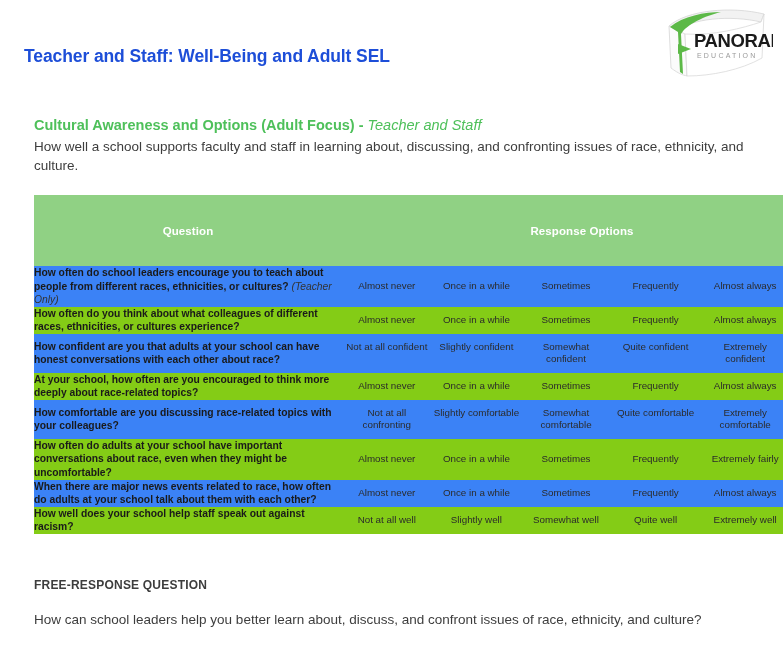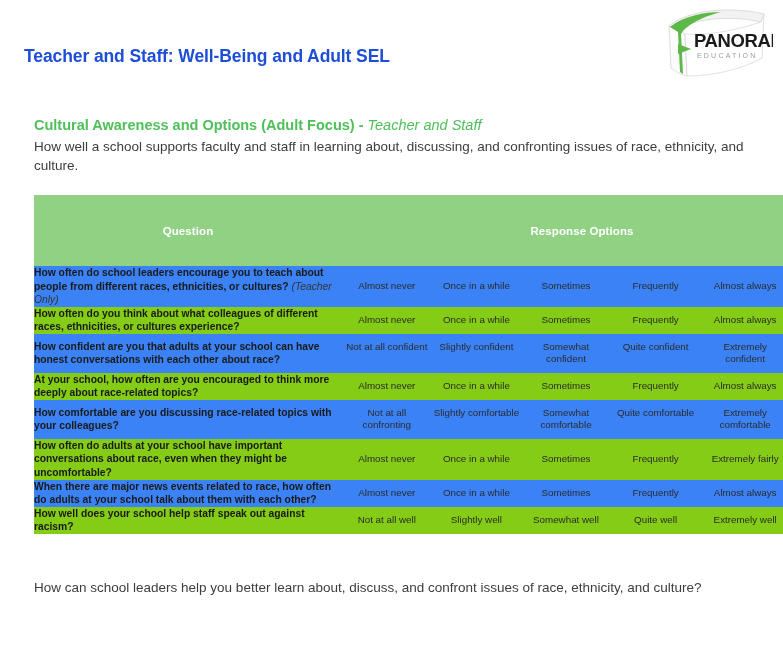--- a/index.html
+++ b/index.html
@@ -287,16 +287,17 @@
               <div class="resp-cell">Somewhat well</div>
               <div class="resp-cell">Quite well</div>
               <div class="resp-cell">Extremely well</div>
             </div>
           </td>
         </tr>
       </tbody>
   </table>
 
   <div class="free-response">
+    <div class="fr-label">FREE-RESPONSE QUESTION</div>
     <p class="fr-question">How can school leaders help you better learn about, discuss, and confront issues of race, ethnicity, and culture?</p>
   </div>
 
 </div>
 
 </body></html>

